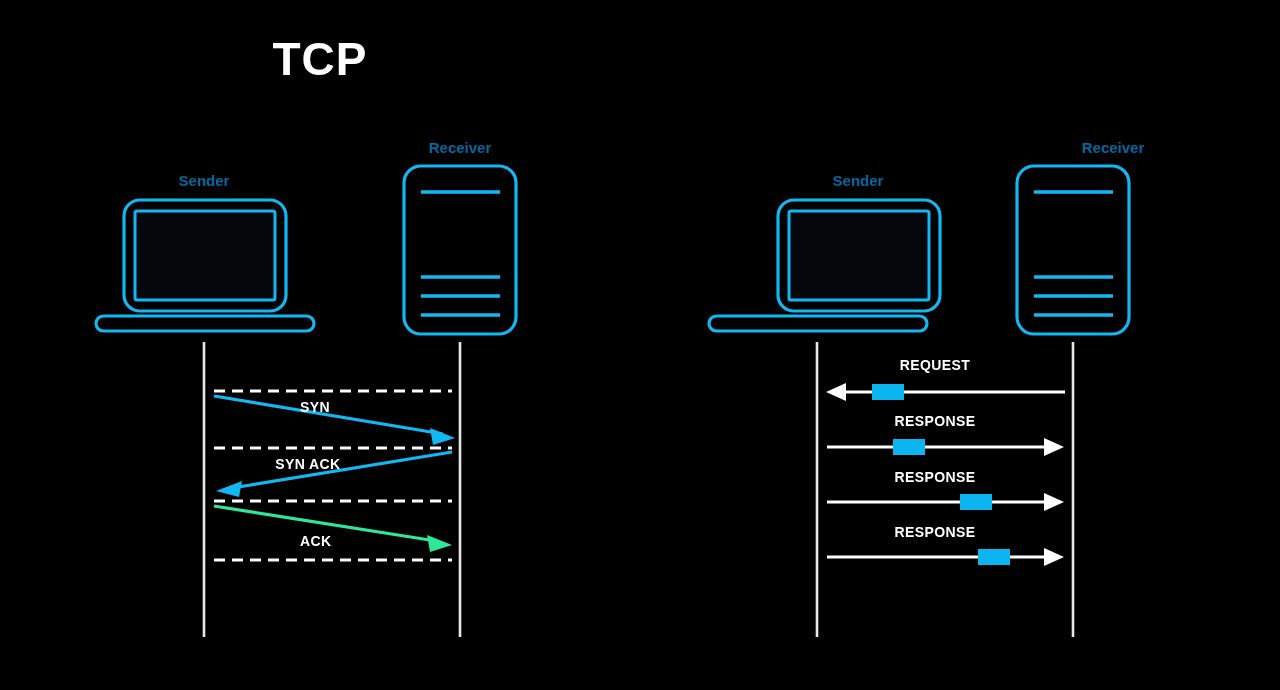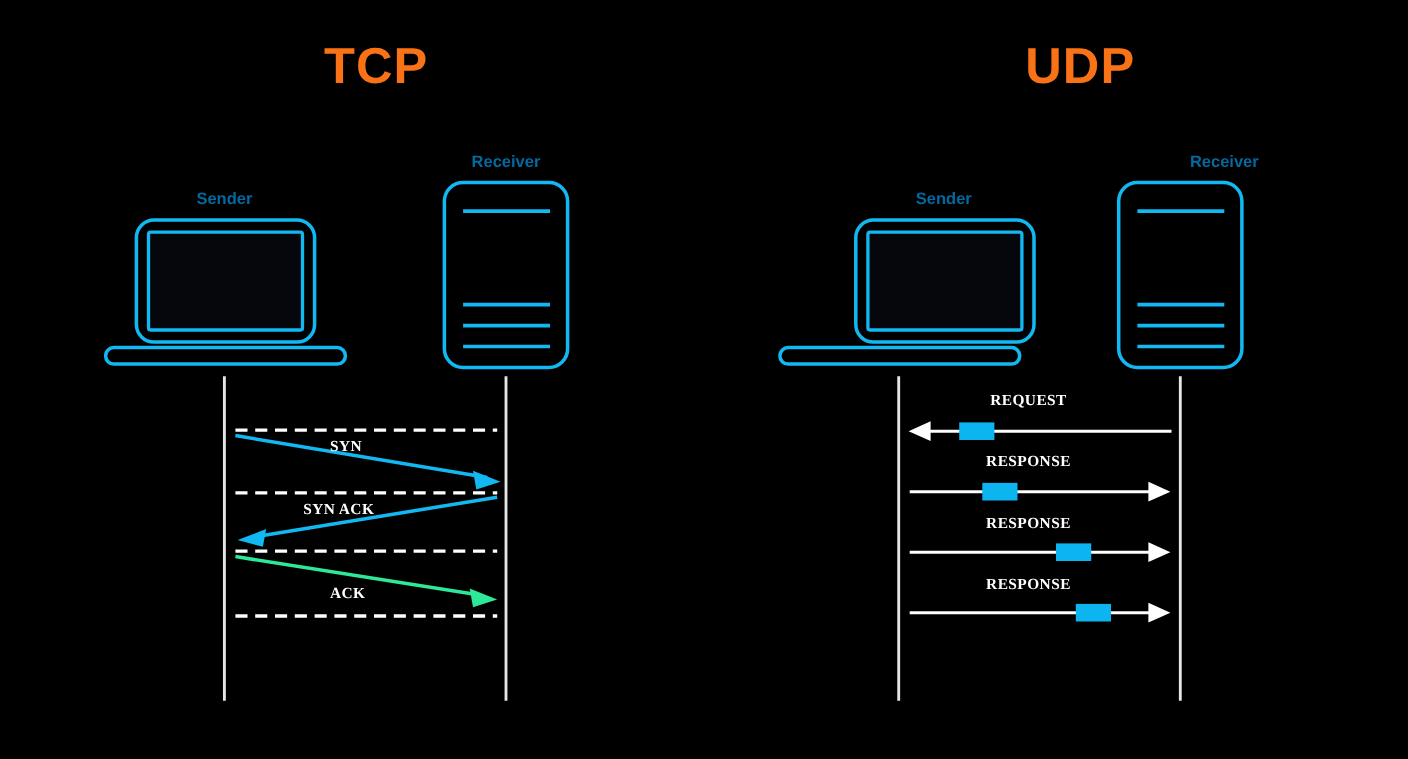--- a/index.html
+++ b/index.html
@@ -30,27 +30,26 @@
   }
   .panel-tcp { left: 0; }
   .panel-udp { left: 640px; }
 
   .panel-title {
     position: absolute;
     top: 36px;
     left: 0;
     width: 640px;
     text-align: center;
-    color: #f97316;
+    color: #ffffff;
     font-size: 46px;
     font-weight: bold;
     letter-spacing: 1px;
     font-family: "Liberation Sans", sans-serif;
     line-height: 1;
-    padding-left: 22px;
   }
 
   
   .node-label {
     position: absolute;
     color: #0369a1;
     font-size: 15px;
     font-weight: bold;
     text-align: center;
     font-family: "Liberation Sans", sans-serif;
@@ -64,21 +63,21 @@
     width: 640px;
     height: 690px;
     overflow: visible;
   }
 
   .msg-label {
     position: absolute;
     color: #ffffff;
     font-size: 14px;
     font-weight: bold;
-    font-family: Liberation Serif, serif;
+    font-family: Liberation Sans, sans-serif;
     white-space: nowrap;
     letter-spacing: 0.4px;
   }
   .msg-label.right { text-align: left; }
   .msg-label.left  { text-align: center; }
   .msg-label.center{ text-align: center; }
 </style>
 </head>
 <body>
 
@@ -136,21 +135,20 @@
 
     <div class="msg-label right" style="left:300px; top:399px; width:150px;">SYN</div>
 
     <div class="msg-label left" style="left:218px; top:456px; width:180px;">SYN ACK</div>
 
     <div class="msg-label right" style="left:300px; top:508px; width:150px;margin-top:25px;">ACK</div>
   </div>
 
   <div class="panel panel-udp">
 
-    <div class="panel-title">UDP</div>
 
     <div class="node-label" style="left:138px; top:172px; width:160px;">Sender</div>
 
     <div class="node-label" style="left:393px; top:139px; width:160px;">Receiver</div>
 
     <svg class="svg-layer" viewBox="0 0 640 690" width="640" height="690">
 
       <g>
         <rect x="138" y="200" width="162" height="111" rx="16" ry="16" fill="none" stroke="#12b8f2" stroke-width="3.2"></rect>
         <rect x="149" y="211" width="140" height="89" rx="2" ry="2" fill="#05070d" stroke="#12b8f2" stroke-width="3"></rect>

